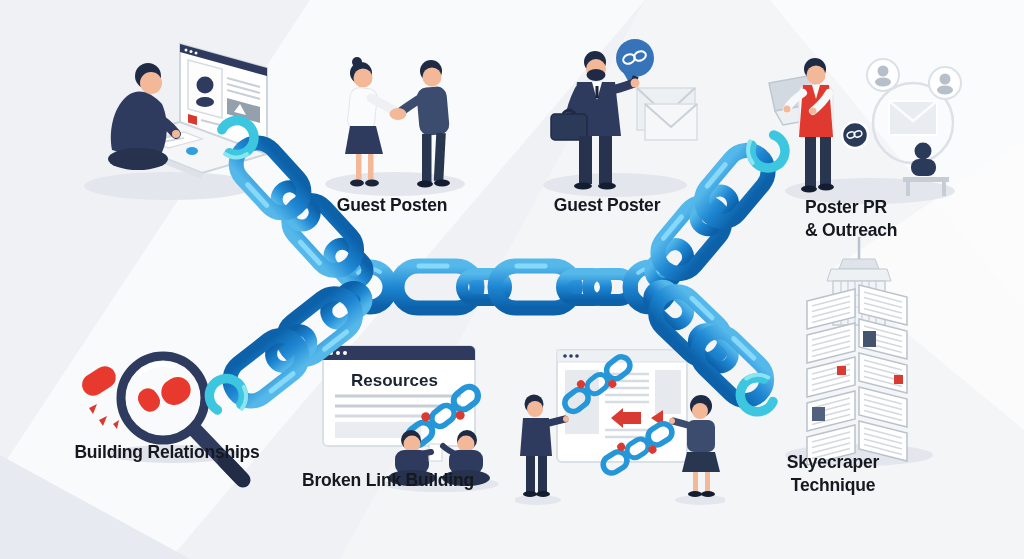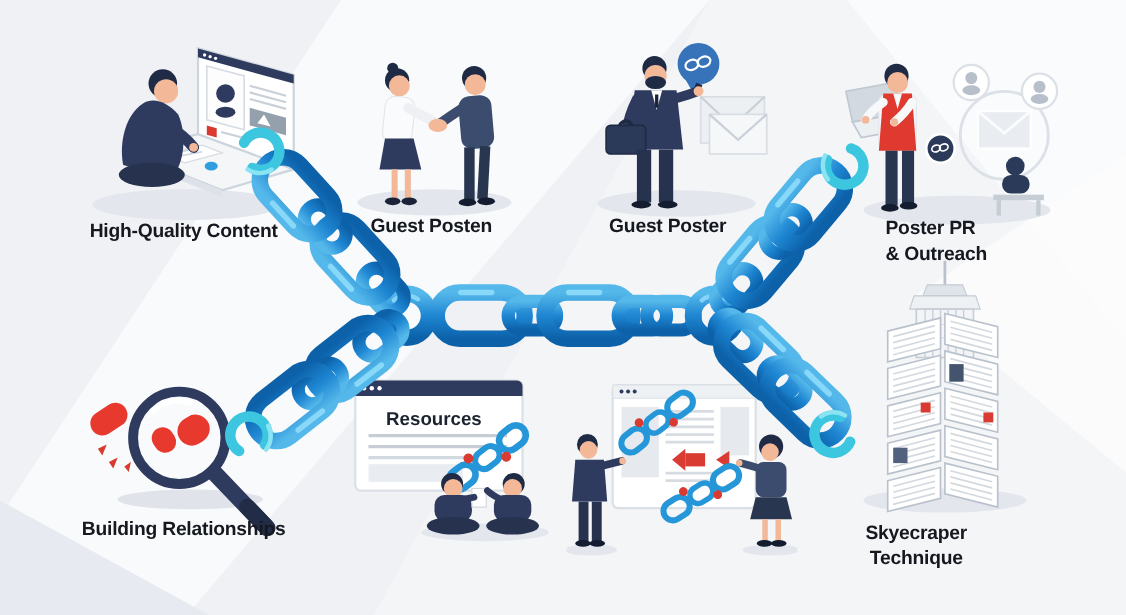--- a/index.html
+++ b/index.html
@@ -402,26 +402,26 @@
 
     <g transform="translate(650,287) rotate(44)">
       <use href="#linkSmall" transform="translate(26,0)"></use>
       <use href="#linkBig" transform="translate(56,0)"></use>
       <use href="#linkSmall" transform="translate(88,0)"></use>
       <use href="#linkBig" transform="translate(114,0)"></use>
       <use href="#swoosh" transform="translate(152,4)"></use>
     </g>
   </svg>
 
-  <div class="label" style="left:167px;top:198px">High-Quality Content</div>
   <div class="label" style="left:392px;top:194px">Guest Posten</div>
   <div class="label" style="left:607px;top:194px">Guest Poster</div>
   <div class="label left-align" style="left:805px;top:196px">
     <div>Poster PR</div>
     <div>&amp; Outreach</div>
   </div>
-  <div class="label" style="left:167px;top:469px">Building Relationships</div>
-  <div class="label" style="left:833px;top:473px">
+  <div class="label" style="left:167px;top:441px">Building Relationships</div>
+  <div class="label" style="left:388px;top:469px">Broken Link Building</div>
+  <div class="label" style="left:833px;top:451px">
     <div>Skyecraper</div>
     <div>Technique</div>
   </div>
 
 </div>
 
 </body></html>

